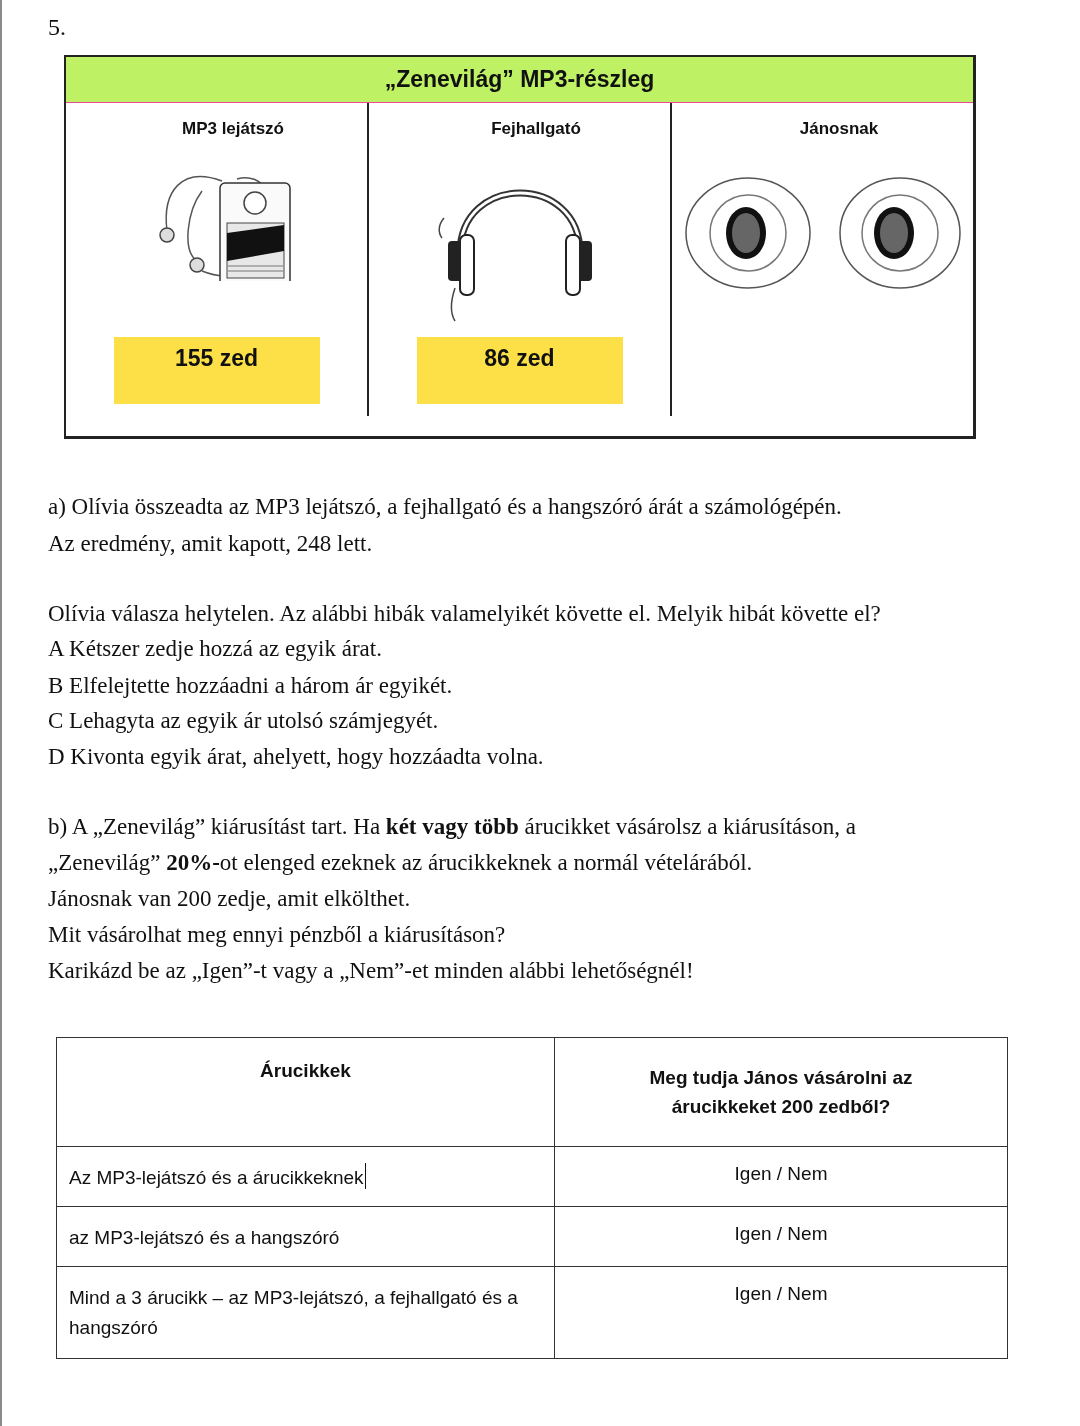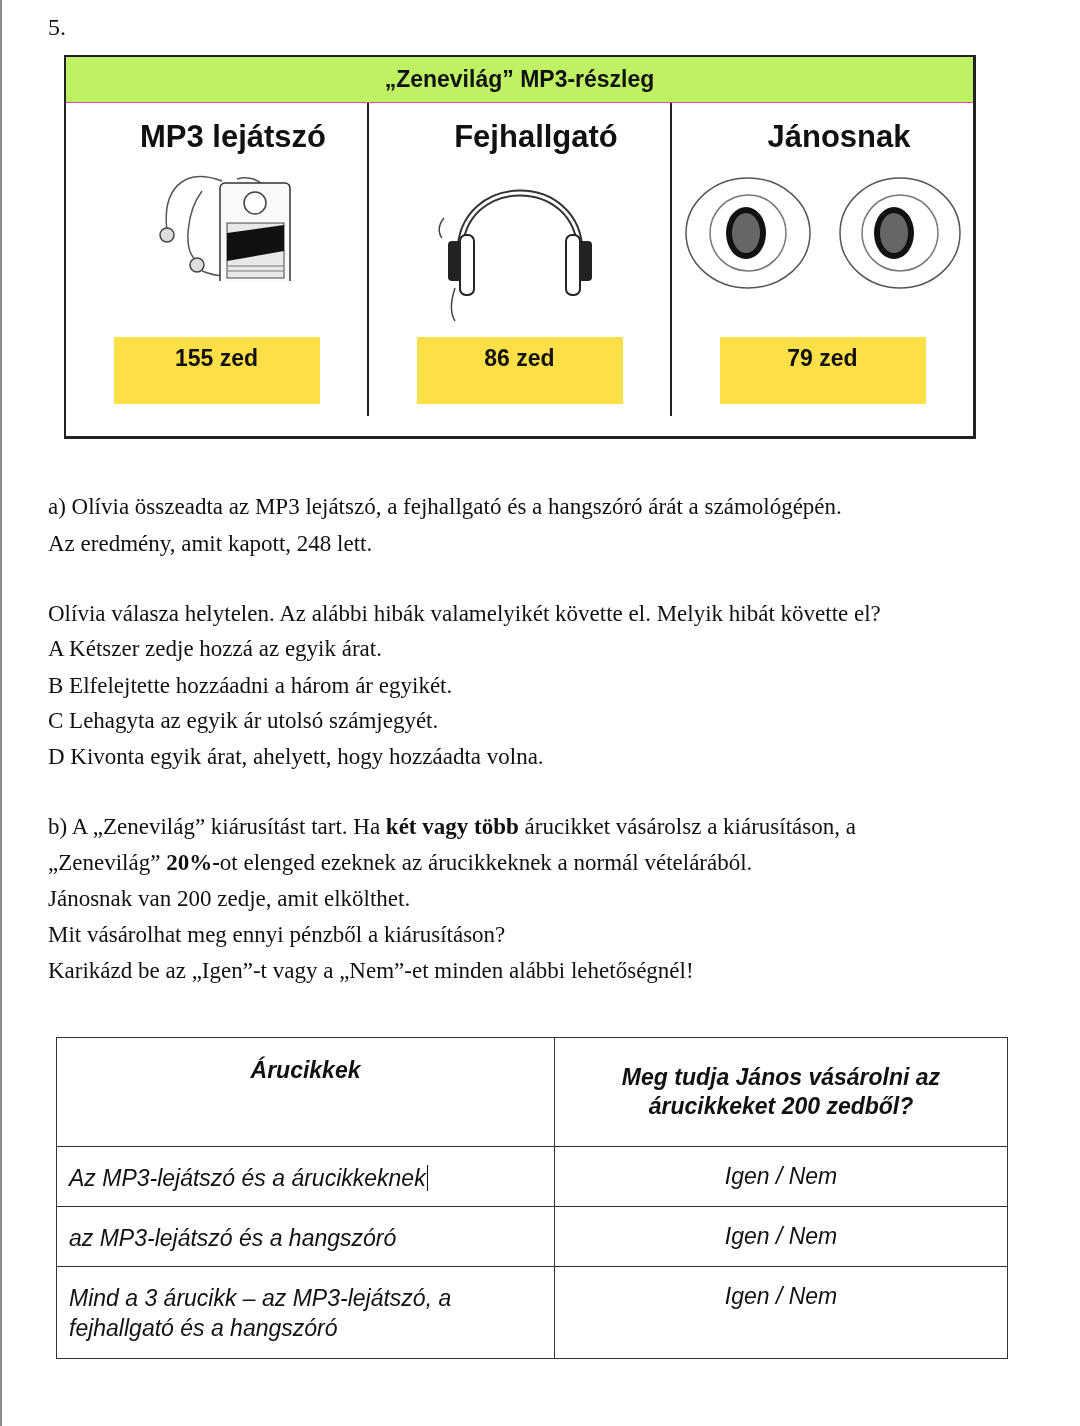--- a/index.html
+++ b/index.html
@@ -56,21 +56,21 @@
       position: relative;
       border-right: 2px solid #222;
     }
     .pcol:last-child { border-right: none; }
     .pname {
       position: absolute;
       top: 16px;
       left: 0; right: 0;
       text-align: center;
       font-weight: bold;
-      font-size: 31px;
+      font-size: 17px;
       margin-left: 33px;
     }
     .pimg {
       position: absolute;
       top: 58px;
       left: 50%;
       transform: translateX(-50%);
     }
     .pprice {
       position: absolute;
@@ -96,22 +96,21 @@
     }
     .txt b { font-weight: bold; }
     
     .atable {
       position: absolute;
       left: 54px;
       top: 1037px;
       width: 952px;
       border-collapse: collapse;
       font-family: "Liberation Sans", sans-serif;
-      font-size: 23px;
-      font-style: italic;
+      font-size: 19px;
     }
     .atable td, .atable th {
       border: 1.5px solid #333;
       vertical-align: top;
     }
     .atable th {
       font-weight: bold;
       height: 90px;
       text-align: center;
       vertical-align: middle;
@@ -184,21 +183,20 @@
       <svg class="pimg" width="290" height="130" viewBox="0 0 290 130" style="top:70px">
         <ellipse cx="70" cy="60" rx="62" ry="55" fill="#fff" stroke="#555" stroke-width="1.5"></ellipse>
         <ellipse cx="70" cy="60" rx="38" ry="38" fill="#fff" stroke="#777" stroke-width="1.5"></ellipse>
         <ellipse cx="68" cy="60" rx="20" ry="26" fill="#111"></ellipse>
         <ellipse cx="68" cy="60" rx="14" ry="20" fill="#666"></ellipse>
         <ellipse cx="222" cy="60" rx="60" ry="55" fill="#fff" stroke="#555" stroke-width="1.5"></ellipse>
         <ellipse cx="222" cy="60" rx="38" ry="38" fill="#fff" stroke="#777" stroke-width="1.5"></ellipse>
         <ellipse cx="216" cy="60" rx="20" ry="26" fill="#111"></ellipse>
         <ellipse cx="216" cy="60" rx="14" ry="20" fill="#666"></ellipse>
       </svg>
-      <div class="pprice">79 zed</div>
     </div>
   </div>
 </div>
 
 <div class="txt" style="top:490px">a) Olívia összeadta az MP3 lejátszó, a fejhallgató és a hangszóró árát a számológépén.</div>
 <div class="txt" style="top:527px">Az eredmény, amit kapott, 248 lett.</div>
 
 <div class="txt" style="top:597px">Olívia válasza helytelen. Az alábbi hibák valamelyikét követte el. Melyik hibát követte el?</div>
 <div class="txt" style="top:632px">A Kétszer zedje hozzá az egyik árat.</div>
 <div class="txt" style="top:669px">B Elfelejtette hozzáadni a három ár egyikét.</div>

